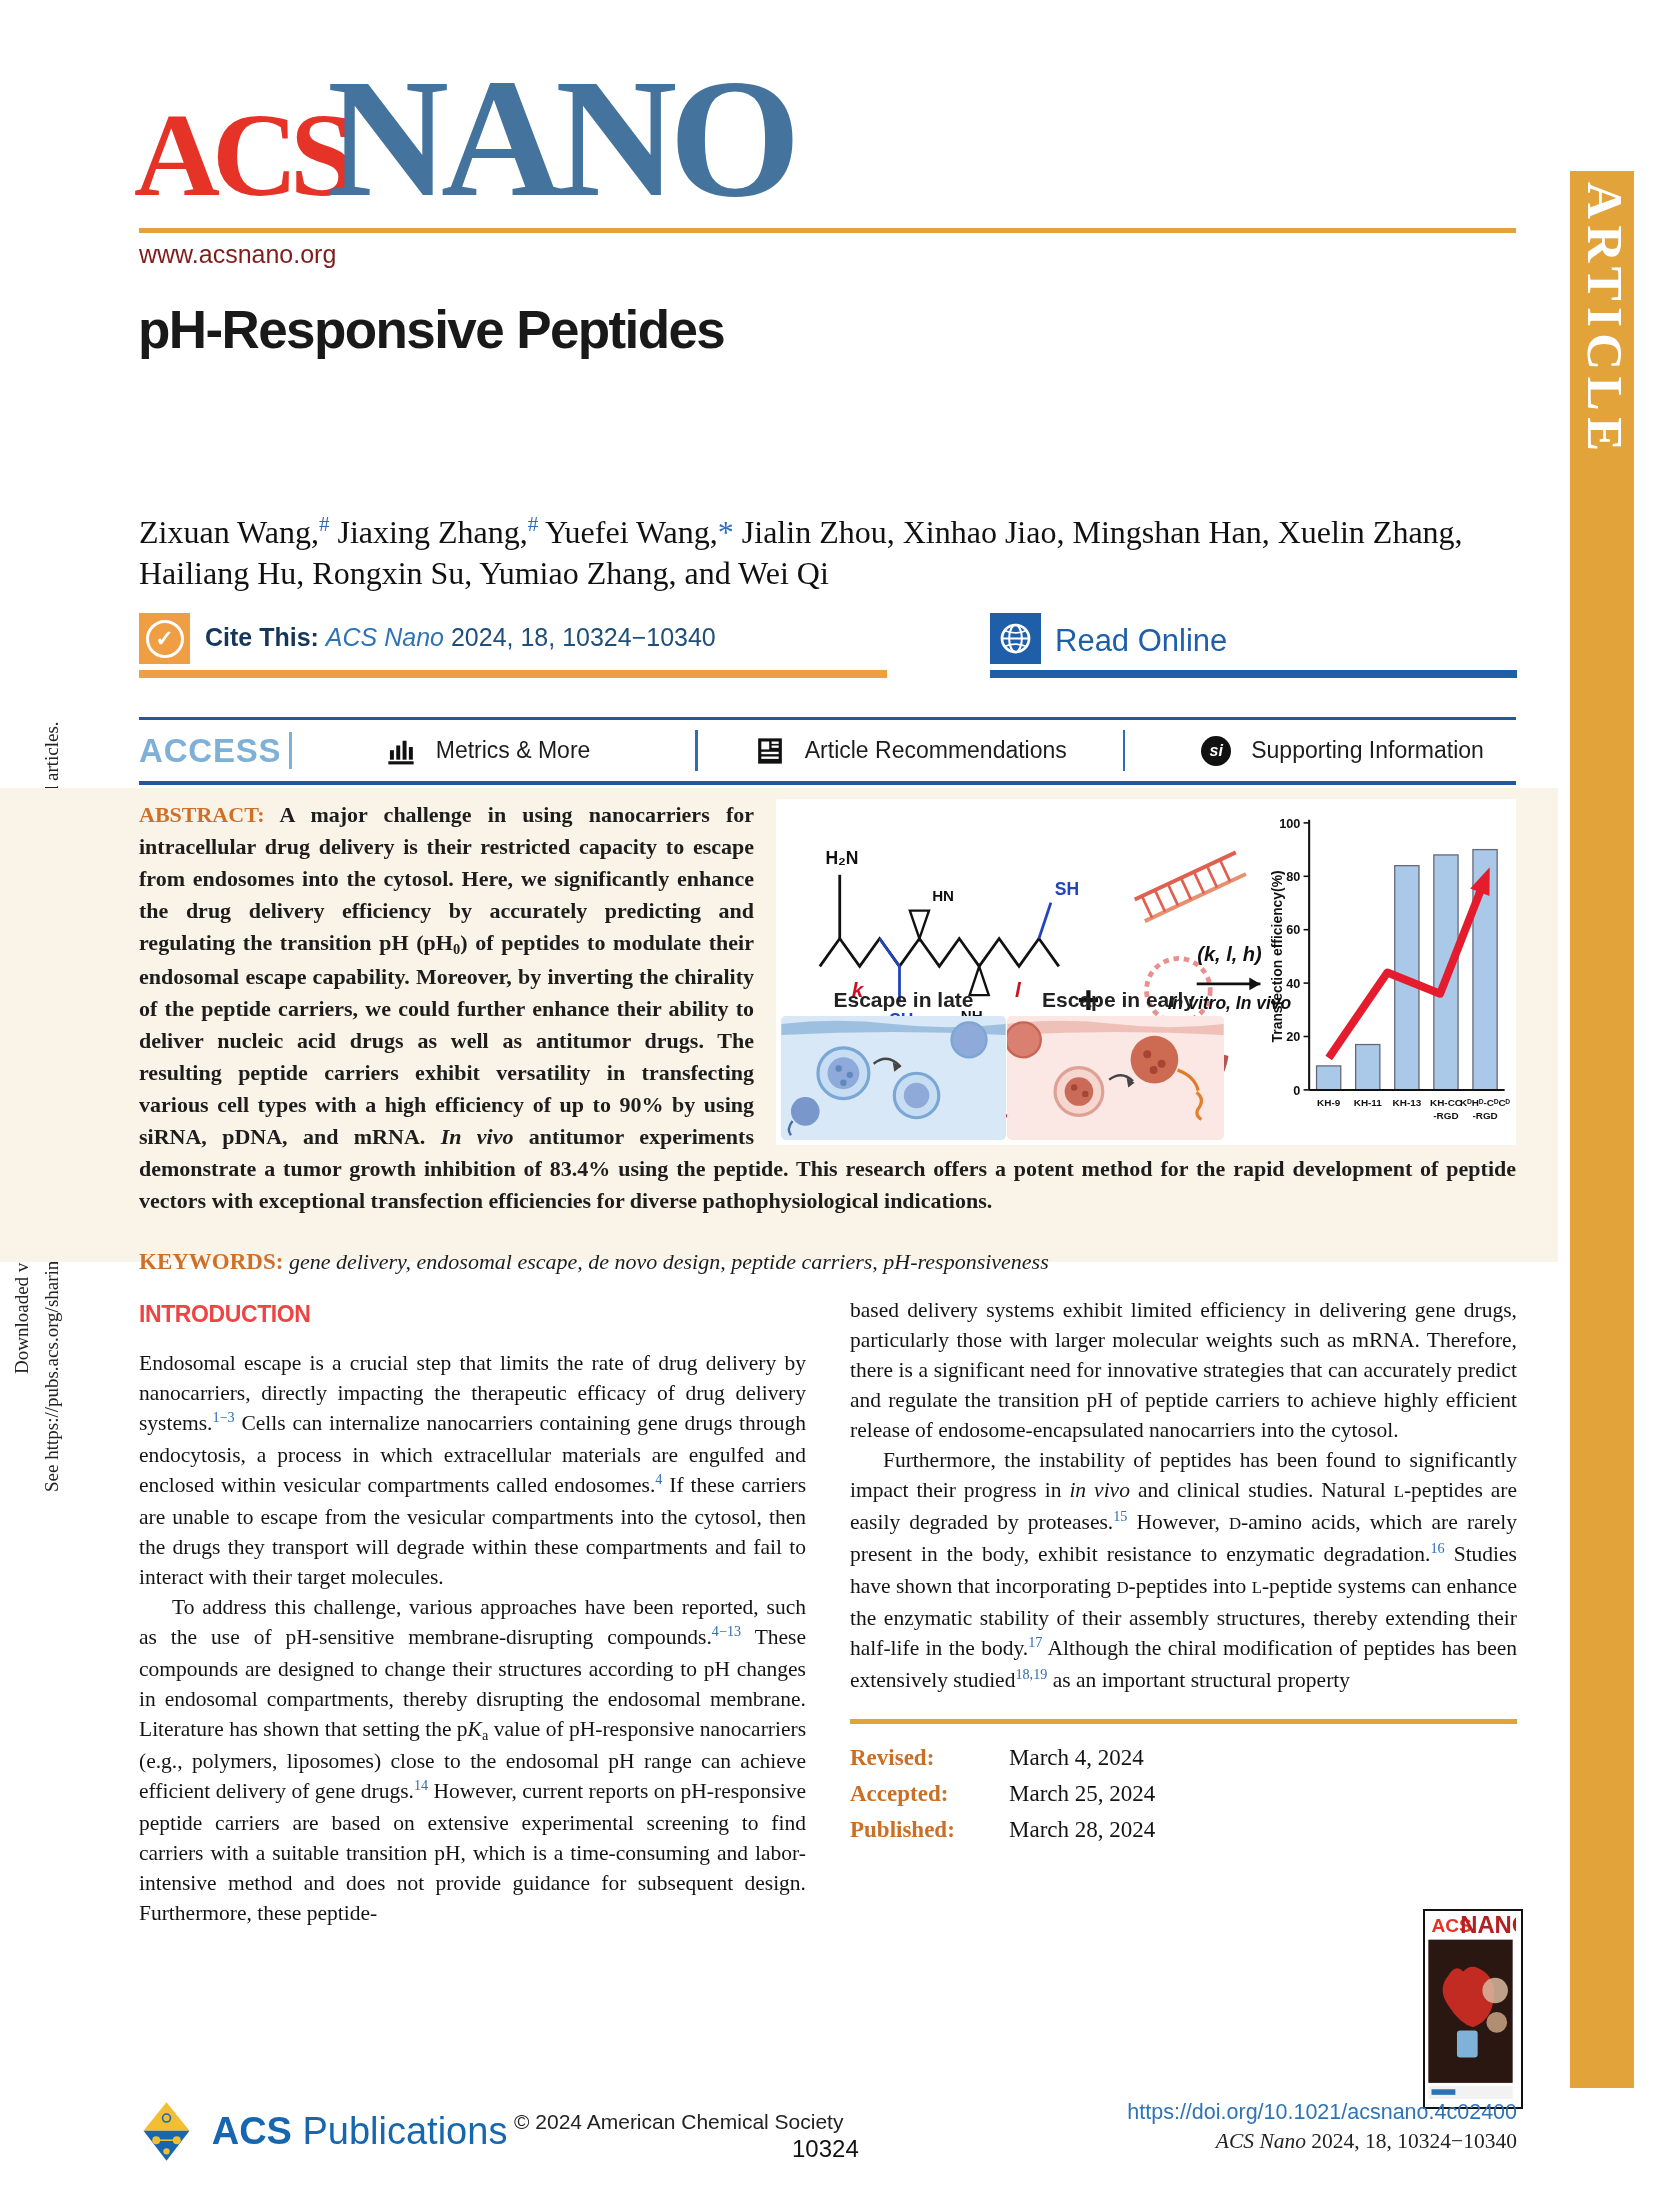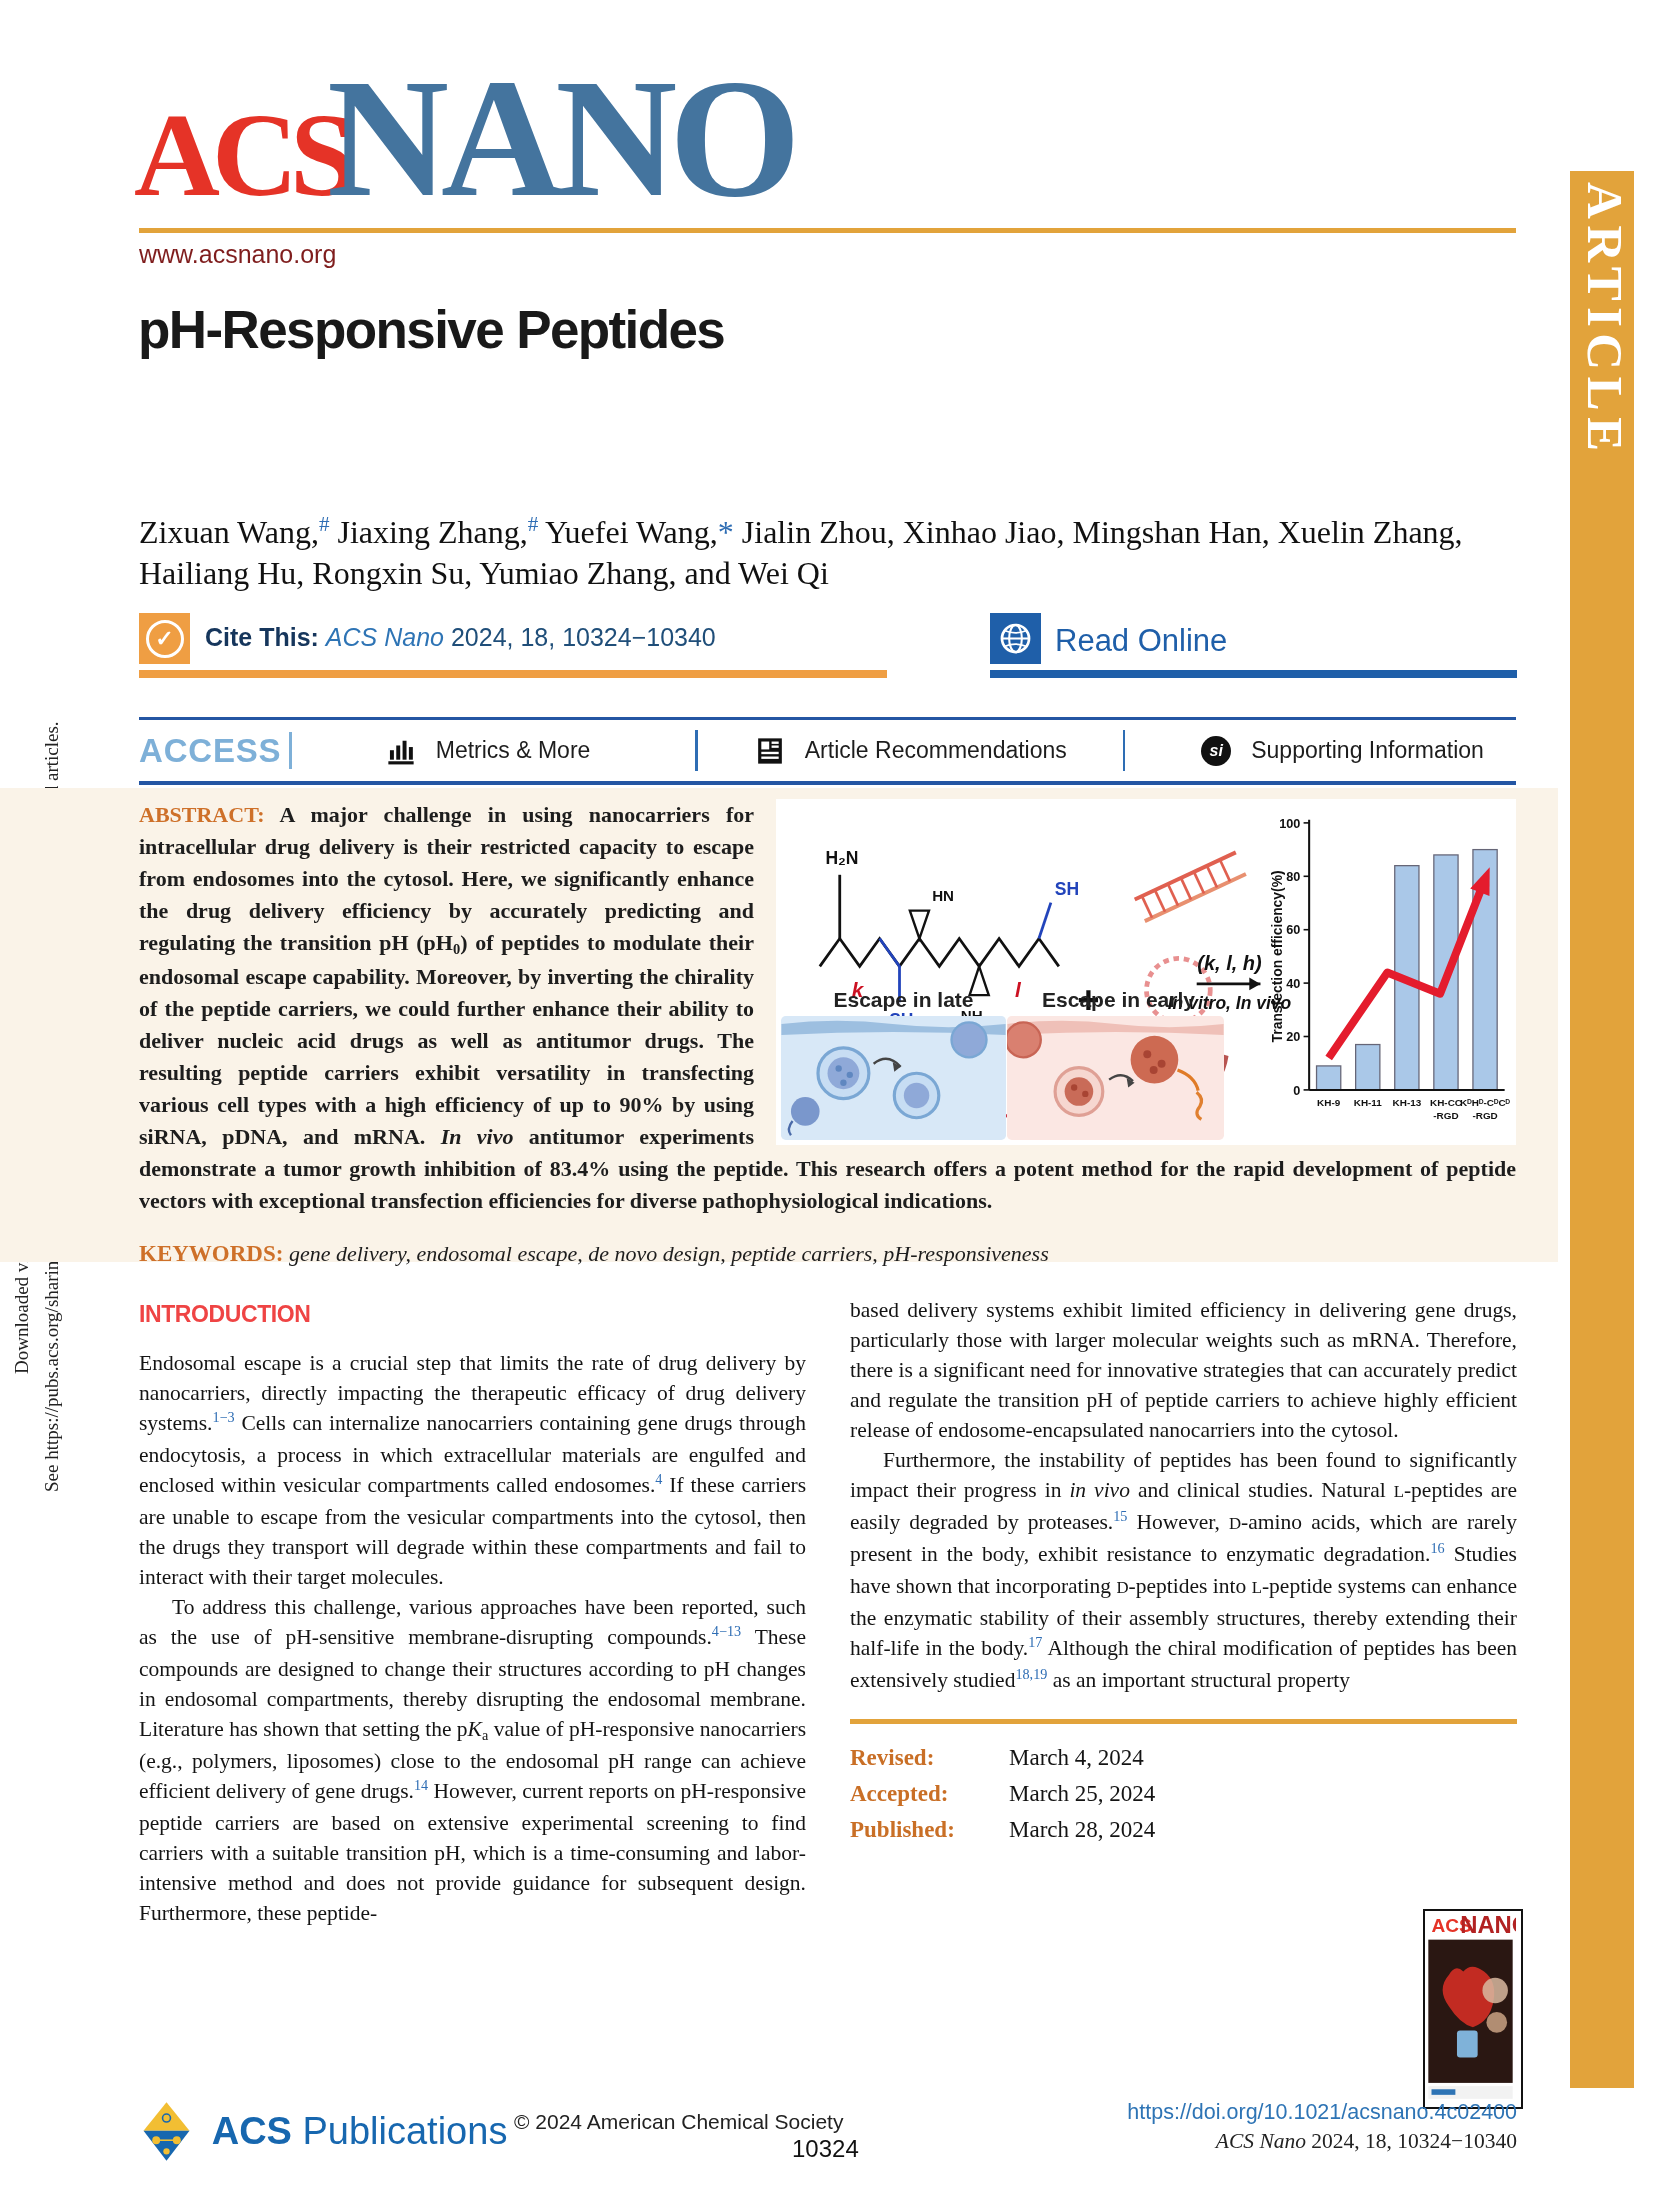--- a/index.html
+++ b/index.html
@@ -58,21 +58,21 @@
   .vdiv{width:2.4px;height:41px;background:#2E6DB4;}
   .acc-item{display:flex;align-items:center;gap:20px;font-size:23px;color:#1d1d1d;}
   .si-circ{width:30px;height:30px;border-radius:50%;background:#111;color:#fff;display:flex;align-items:center;justify-content:center;font-weight:bold;font-size:16px;font-style:italic;}
 
   
   .abs-band{left:0;top:788px;width:1558px;height:474px;background:#FAF3E8;}
   .abs-inner{position:absolute;left:139px;top:11px;width:1377px;}
   .fig-panel{float:right;width:740px;height:346px;background:#ffffff;margin-left:22px;margin-bottom:4.8px;position:relative;}
   .abstract-p{font-size:22px;font-weight:bold;line-height:32px;text-align:justify;color:#1d1d1d;}
   .orange-lbl{color:#CE7029;font-weight:bold;}
-  .keywords-p{font-size:22px;line-height:30px;margin-top:22px;color:#1d1d1d;}
+  .keywords-p{font-size:22px;line-height:30px;margin-top:30px;color:#1d1d1d;}
   .keywords-p .orange-lbl{font-size:23px;}
 
   
   .esc-lbl{position:absolute;font-family:"Liberation Sans",sans-serif;font-weight:bold;font-size:21px;color:#222;top:189px;}
   .illus{position:absolute;top:217px;height:124px;border-radius:4.8px;}
   .illus.blue{left:4.8px;width:225px;background:#D8E8F7;}
   .illus.pink{left:231px;width:217px;background:#FBE7E3;}
   .arrow-lbls{position:absolute;font-family:"Liberation Sans",sans-serif;font-weight:bold;font-style:italic;font-size:20px;color:#111;text-align:center;}
 
   
@@ -243,21 +243,21 @@
         <g>
           <rect x="420" y="300" width="18" height="34" fill="#A8CBE8"></rect>
           <polygon points="409,334 449,334 429,362" fill="#A8CBE8"></polygon>
         </g>
 
         <g>
           <line x1="528" y1="232" x2="608" y2="232" stroke="#111" stroke-width="3.5"></line>
           <polygon points="608,232 594,224 594,240" fill="#111"></polygon>
         </g>
       </svg>
-      <div class="arrow-lbls" style="left:402px;top:153px;width:103px;">(k, l, h)</div>
+      <div class="arrow-lbls" style="left:402px;top:144px;width:103px;">(k, l, h)</div>
       <div class="arrow-lbls" style="left:382px;top:194px;width:143px;font-size:17.5px;">In vitro, In  vivo</div>
 
       <div class="esc-lbl" style="left:24px;width:207px;text-align:center;">Escape in late lysosomes</div>
       <div class="esc-lbl" style="left:236px;width:213px;text-align:center;">Escape in early endsomes</div>
 
       <div class="illus blue">
         <svg width="225" height="124" viewBox="0 0 282 156">
           <path d="M0,10 Q70,2 140,10 T282,10 L282,24 Q140,16 0,24 Z" fill="#9DBFE0"></path>
           <circle cx="78" cy="72" r="32" fill="#C7DDF3" stroke="#7AA7D4" stroke-width="4"></circle>
           <circle cx="78" cy="72" r="20" fill="#8FA9D8"></circle>

